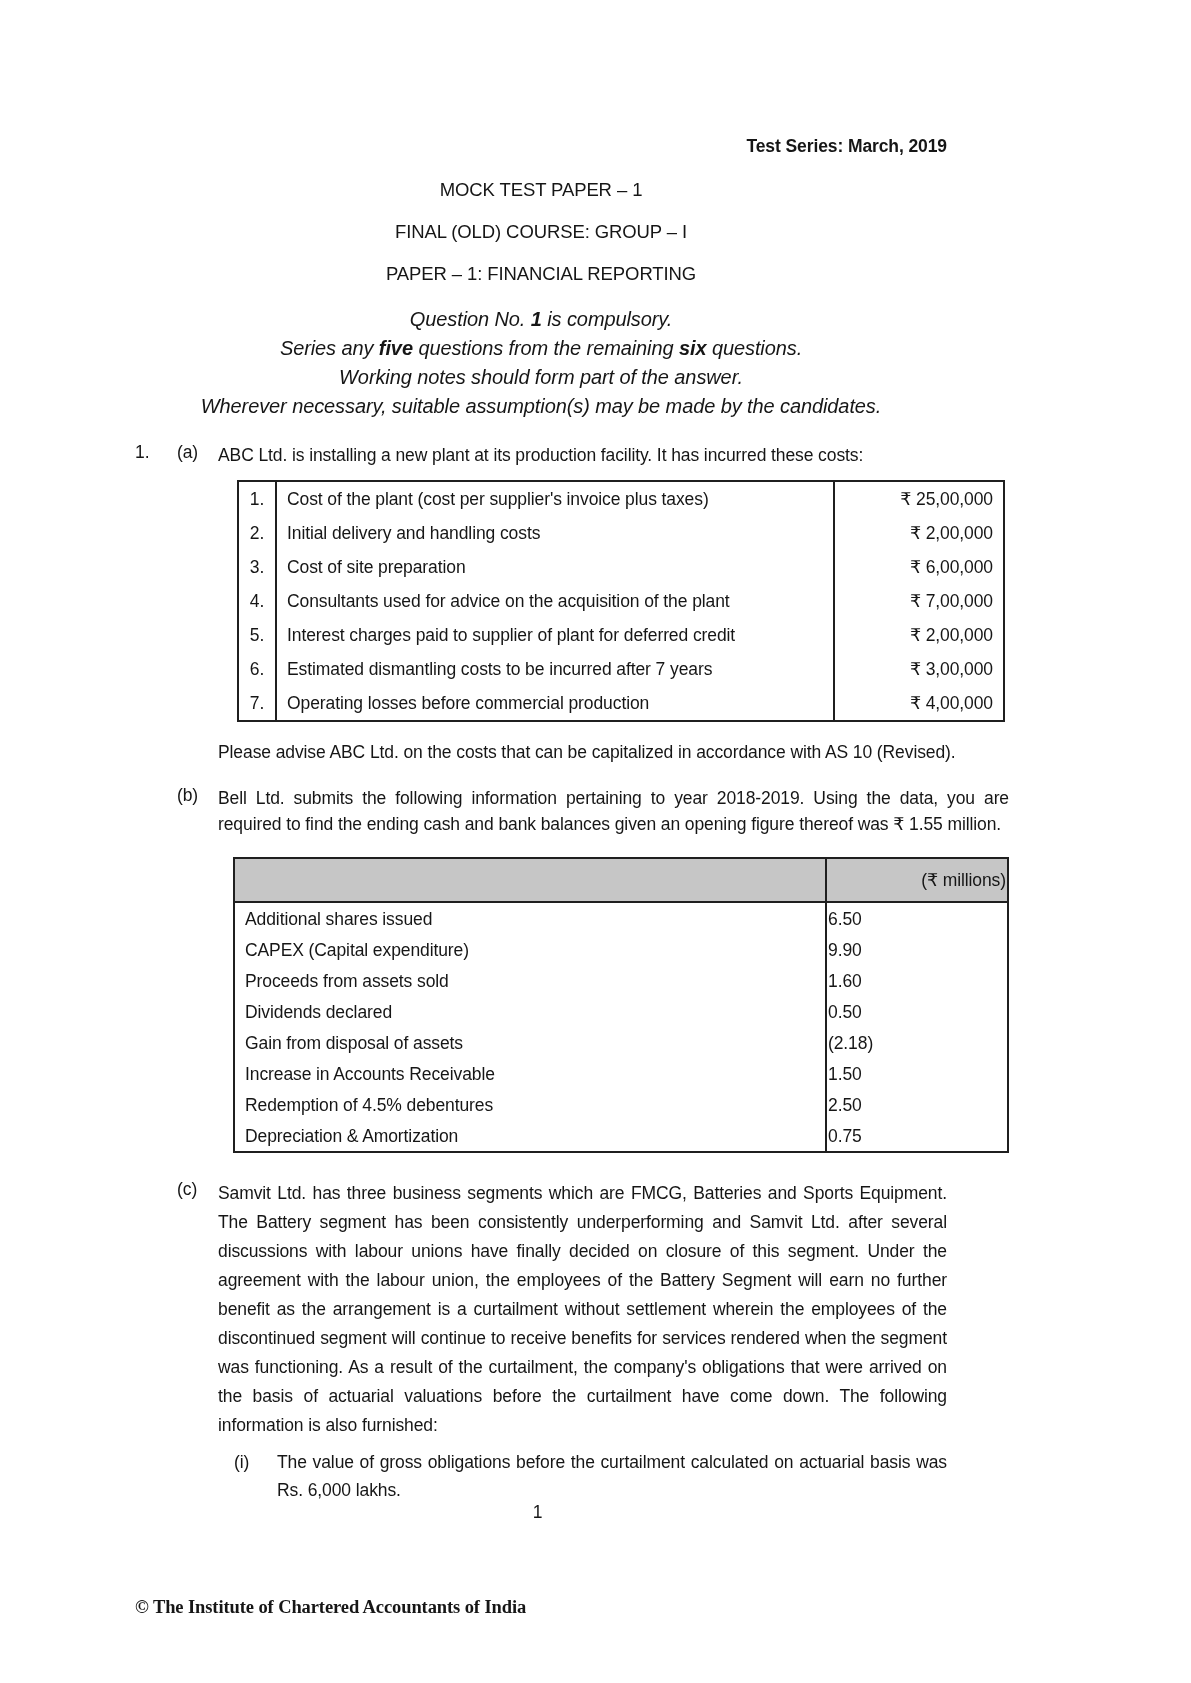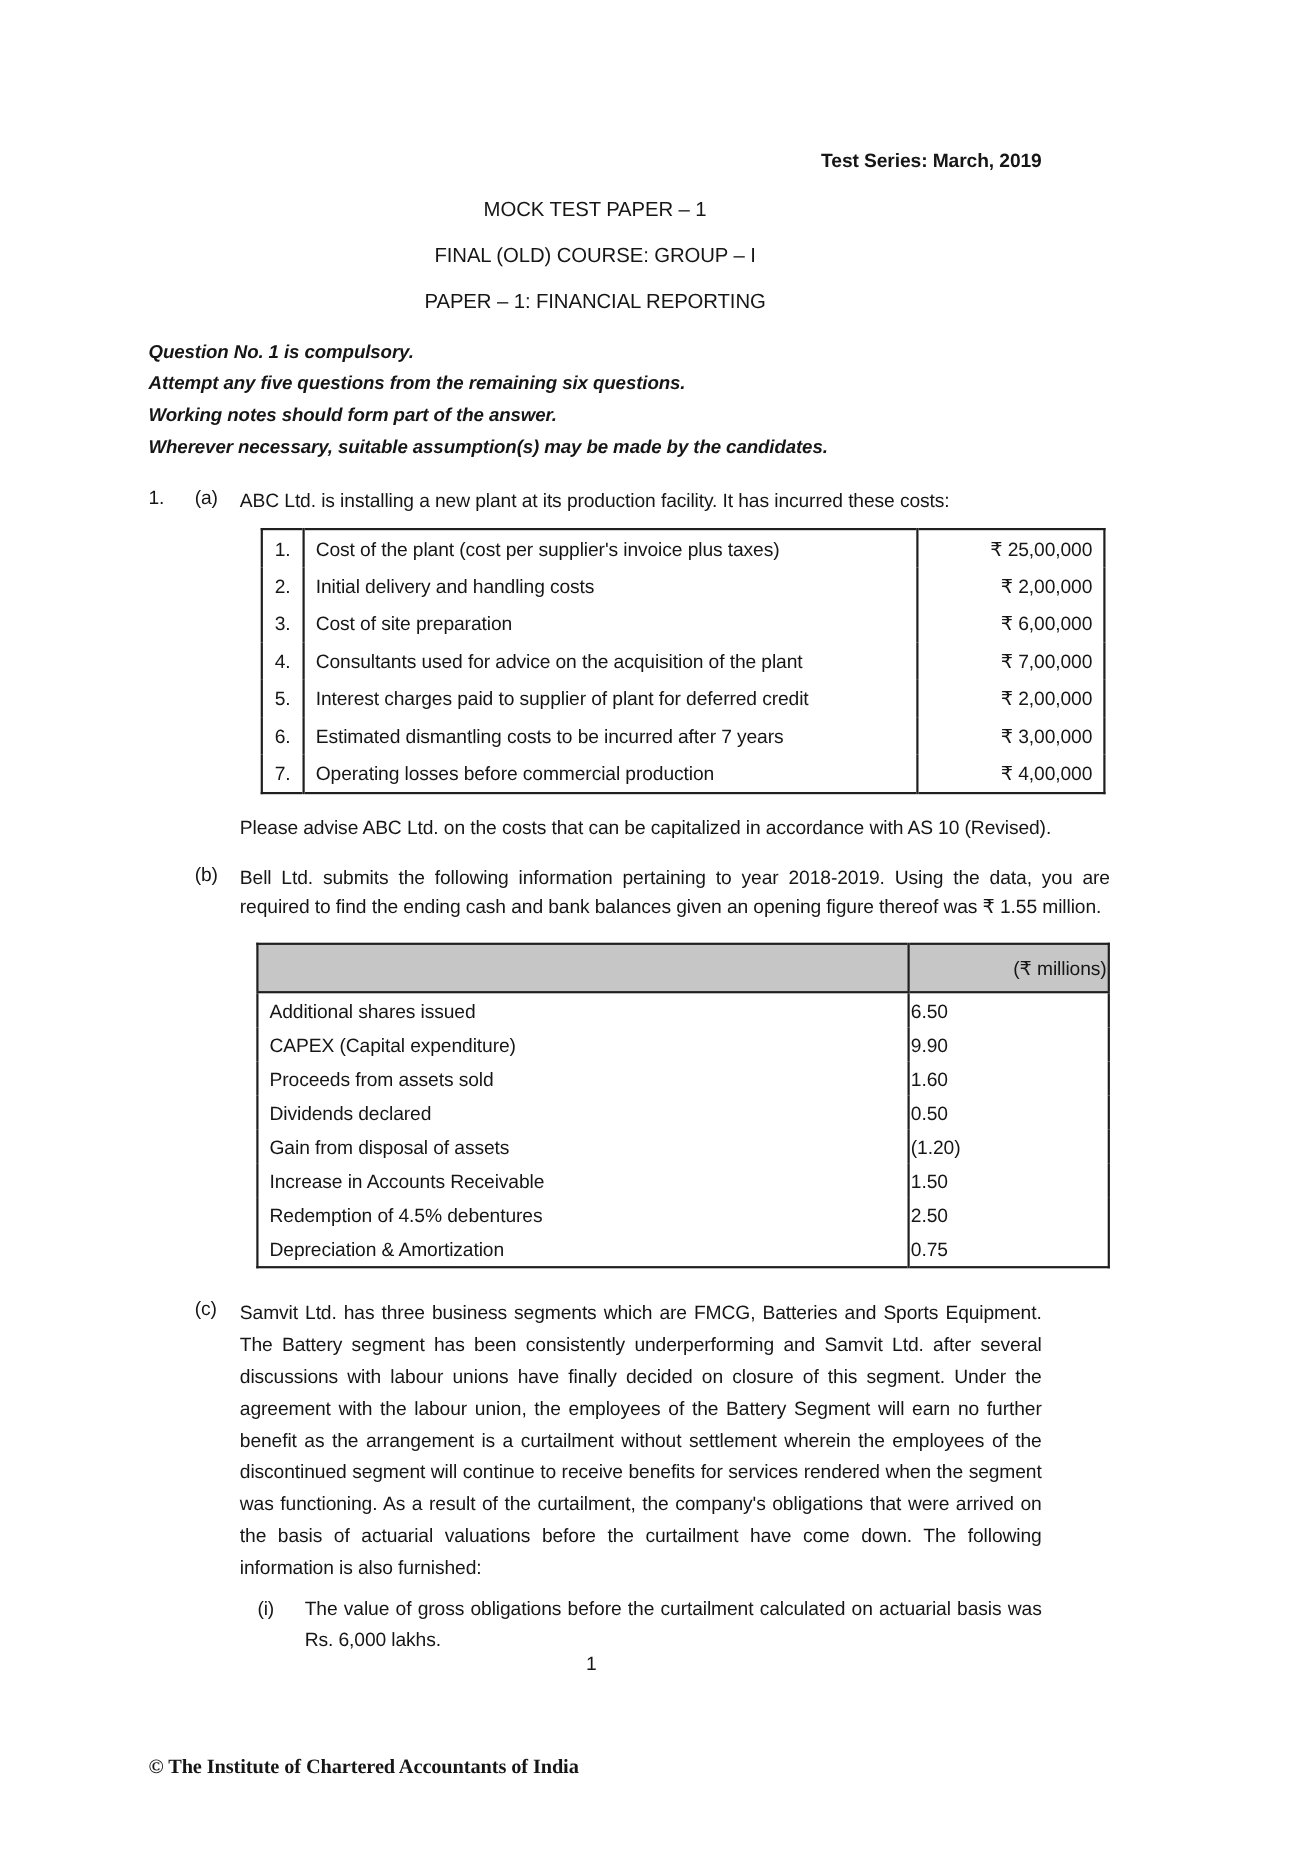--- a/index.html
+++ b/index.html
@@ -5,21 +5,21 @@
   html,body { margin:0; padding:0; background:#ffffff; }
   .page {
     position:relative; width:1075px; height:1683px; background:#ffffff;
     color:#161616; font-family:"Liberation Sans","DejaVu Sans",sans-serif;
     overflow:hidden; letter-spacing:-0.1px;
   }
   .content { padding:136px 128px 0 135px; }
 
   .test-series { text-align:right; font-weight:bold; font-size:17.5px; margin-bottom:22px; }
   .title { text-align:center; font-weight:normal; font-size:18.5px; margin-bottom:20px; }
-  .instr { text-align:left; font-style:italic; font-size:17px; line-height:29px;font-weight:bold; }
+  .instr { text-align:center; font-style:italic; font-size:20px; line-height:29px; }
   .instr b { font-style:italic; }
 
   .q1 { margin-top:21px; font-size:17.5px; }
   .part { display:flex; margin-top:20px; }
   .cell-num { width:42px; flex:none; }
   .cell-label { width:41px; flex:none; }
   .cell-body { flex:1; line-height:26px; }
   .just { text-align:justify; }
 
   table { border-collapse:collapse; font-size:17.5px; color:#161616; }
@@ -56,21 +56,21 @@
   <div class="content">
 
     <div class="test-series">Test Series: March, 2019</div>
 
     <div class="title">MOCK TEST PAPER – 1</div>
     <div class="title">FINAL (OLD) COURSE: GROUP – I</div>
     <div class="title">PAPER – 1: FINANCIAL REPORTING</div>
 
     <div class="instr">
       <div><span>Question No. </span><b>1</b><span> is compulsory.</span></div>
-      <div><span>Attempt any </span><b>five</b><span> questions from the remaining </span><b>six</b><span> questions.</span></div>
+      <div><span>Series any </span><b>five</b><span> questions from the remaining </span><b>six</b><span> questions.</span></div>
       <div>Working notes should form part of the answer.</div>
       <div>Wherever necessary, suitable assumption(s) may be made by the candidates.</div>
     </div>
 
     <div class="q1">
 
       <div class="part" style="margin-top:0;">
         <div class="cell-num">1.</div>
         <div class="cell-label">(a)</div>
         <div class="cell-body">
@@ -145,21 +145,21 @@
               <tr>
                 <td class="col-label">Proceeds from assets sold</td>
                 <td class="col-val">1.60</td>
               </tr>
               <tr>
                 <td class="col-label">Dividends declared</td>
                 <td class="col-val">0.50</td>
               </tr>
               <tr>
                 <td class="col-label">Gain from disposal of assets</td>
-                <td class="col-val">(1.20)</td>
+                <td class="col-val">(2.18)</td>
               </tr>
               <tr>
                 <td class="col-label">Increase in Accounts Receivable</td>
                 <td class="col-val">1.50</td>
               </tr>
               <tr>
                 <td class="col-label">Redemption of 4.5% debentures</td>
                 <td class="col-val">2.50</td>
               </tr>
               <tr>

